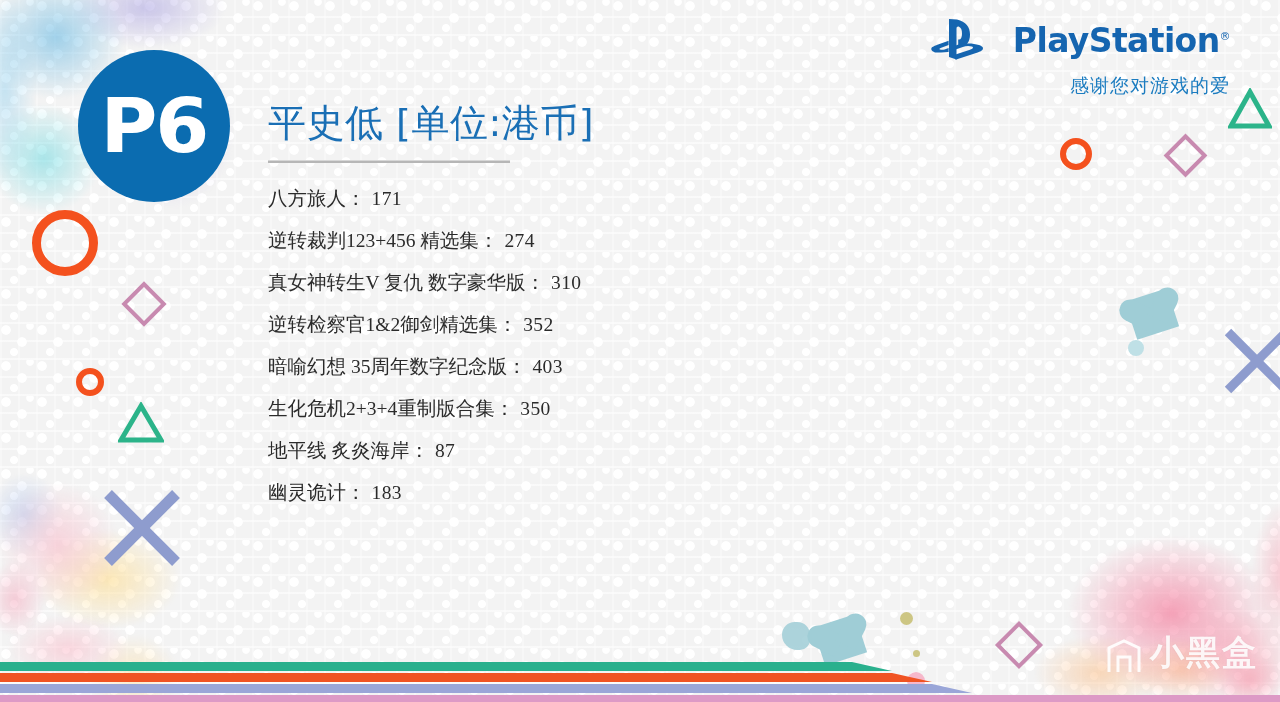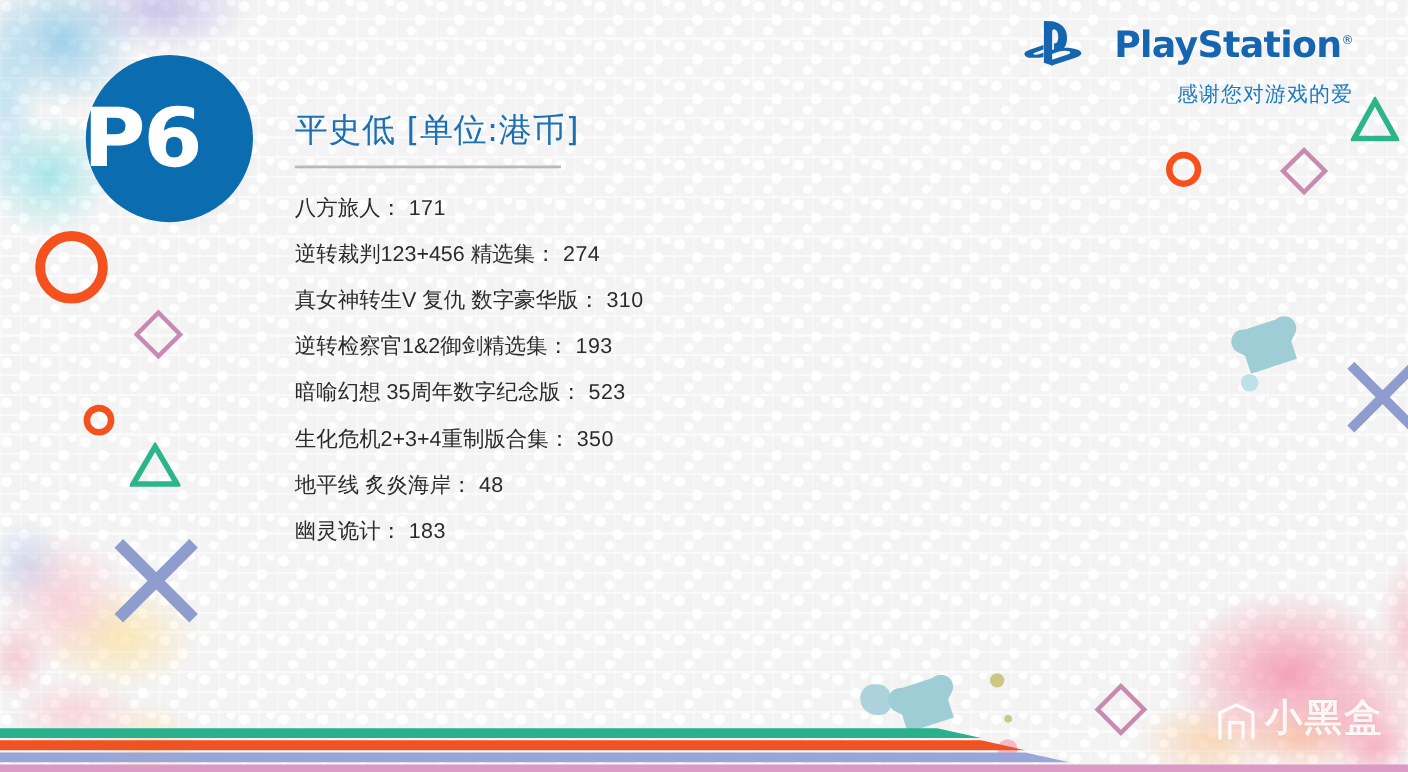--- a/index.html
+++ b/index.html
@@ -75,46 +75,46 @@
     background:
       radial-gradient(closest-side ellipse at 40% 50%, rgba(250,180,140,.60), rgba(250,180,140,0) 66%),
       radial-gradient(closest-side ellipse at 75% 60%, rgba(246,150,170,.55), rgba(246,150,170,0) 68%);
     filter:blur(2px); z-index:1;
   }
 
   
   #rank-badge{
     left:78px; top:50px; width:152px; height:152px;
     border-radius:50%;
-    display:flex; align-items:center; justify-content:flex-start;
+    display:flex; align-items:center; justify-content:center;
     z-index:4;
   }
   #rank-badge-label{
     color:#fff; font-weight:bold; font-size:74px;
     letter-spacing:-2px; line-height:1;
     font-family:"DejaVu Sans","Liberation Sans",sans-serif;
     transform:scaleX(1.05);
   }
 
   
   #content{ left:268px; top:98px; width:620px; z-index:5; }
   #panel-title{
-    font-size:30px; color:#1a6fb5; letter-spacing:.5px;
+    font-size:38px; color:#1a6fb5; letter-spacing:.5px;
     font-family:"DejaVu Sans","Liberation Sans",sans-serif;
     white-space:nowrap;
   }
   #title-divider{
     margin-top:11px; width:242px; height:3px;
     background:linear-gradient(#b6b6b6,#b6b6b6);
     border-top:1px solid #d7d7d7;
   }
   #price-list{ list-style:none; margin-top:14px; }
   .price-row{
     font-size:19.5px; color:#2b2b2b; padding:7.5px 0;
-    font-family:Liberation Sans, sans-serif;
+    font-family:Liberation Serif, serif;
     white-space:nowrap;
   }
   .price-value{ margin-left:6px; letter-spacing:.4px; }
 
   
   #ps-logo-block{ right:50px; top:16px; text-align:right; z-index:5; }
   #ps-logo-row{ display:flex; align-items:center; justify-content:flex-start; gap:28px; }
   #ps-wordmark{
     font-size:33px; color:#1565b0; font-weight:bold; letter-spacing:-.6px;
     font-family:"DejaVu Sans","Liberation Sans",sans-serif;
@@ -210,24 +210,24 @@
   <span id="rank-badge-label">P6</span>
 </div>
 
 <div class="layer" id="content">
   <div id="panel-title">平史低 [单位:港币]</div>
   <div id="title-divider"></div>
   <ul id="price-list">
       <li class="price-row"><span>八方旅人：</span><span class="price-value">171</span></li>
       <li class="price-row"><span>逆转裁判123+456 精选集：</span><span class="price-value">274</span></li>
       <li class="price-row"><span>真女神转生V 复仇 数字豪华版：</span><span class="price-value">310</span></li>
-      <li class="price-row"><span>逆转检察官1&amp;2御剑精选集：</span><span class="price-value">193</span></li>
-      <li class="price-row"><span>暗喻幻想 35周年数字纪念版：</span><span class="price-value">523</span></li>
+      <li class="price-row"><span>逆转检察官1&amp;2御剑精选集：</span><span class="price-value">352</span></li>
+      <li class="price-row"><span>暗喻幻想 35周年数字纪念版：</span><span class="price-value">403</span></li>
       <li class="price-row"><span>生化危机2+3+4重制版合集：</span><span class="price-value">350</span></li>
-      <li class="price-row"><span>地平线 炙炎海岸：</span><span class="price-value">48</span></li>
+      <li class="price-row"><span>地平线 炙炎海岸：</span><span class="price-value">87</span></li>
       <li class="price-row"><span>幽灵诡计：</span><span class="price-value">183</span></li>
     </ul>
 </div>
 
 <div class="layer" id="ps-logo-block">
   <div id="ps-logo-row">
     <svg width="56" height="48" viewBox="0 0 56 48">
       <path d="M20 3 L20 41 L27.5 43.5 L27.5 13 C27.5 11 28.6 10.2 30 10.8 C32 11.6 33 14 33 17.5
                C33 22 31.6 24 29.2 23.4 L29.2 29.8 C36 31.4 41 27.6 41 18.6
                C41 10.4 37 5.8 28 3.4 Z" fill="#1565b0"></path>

